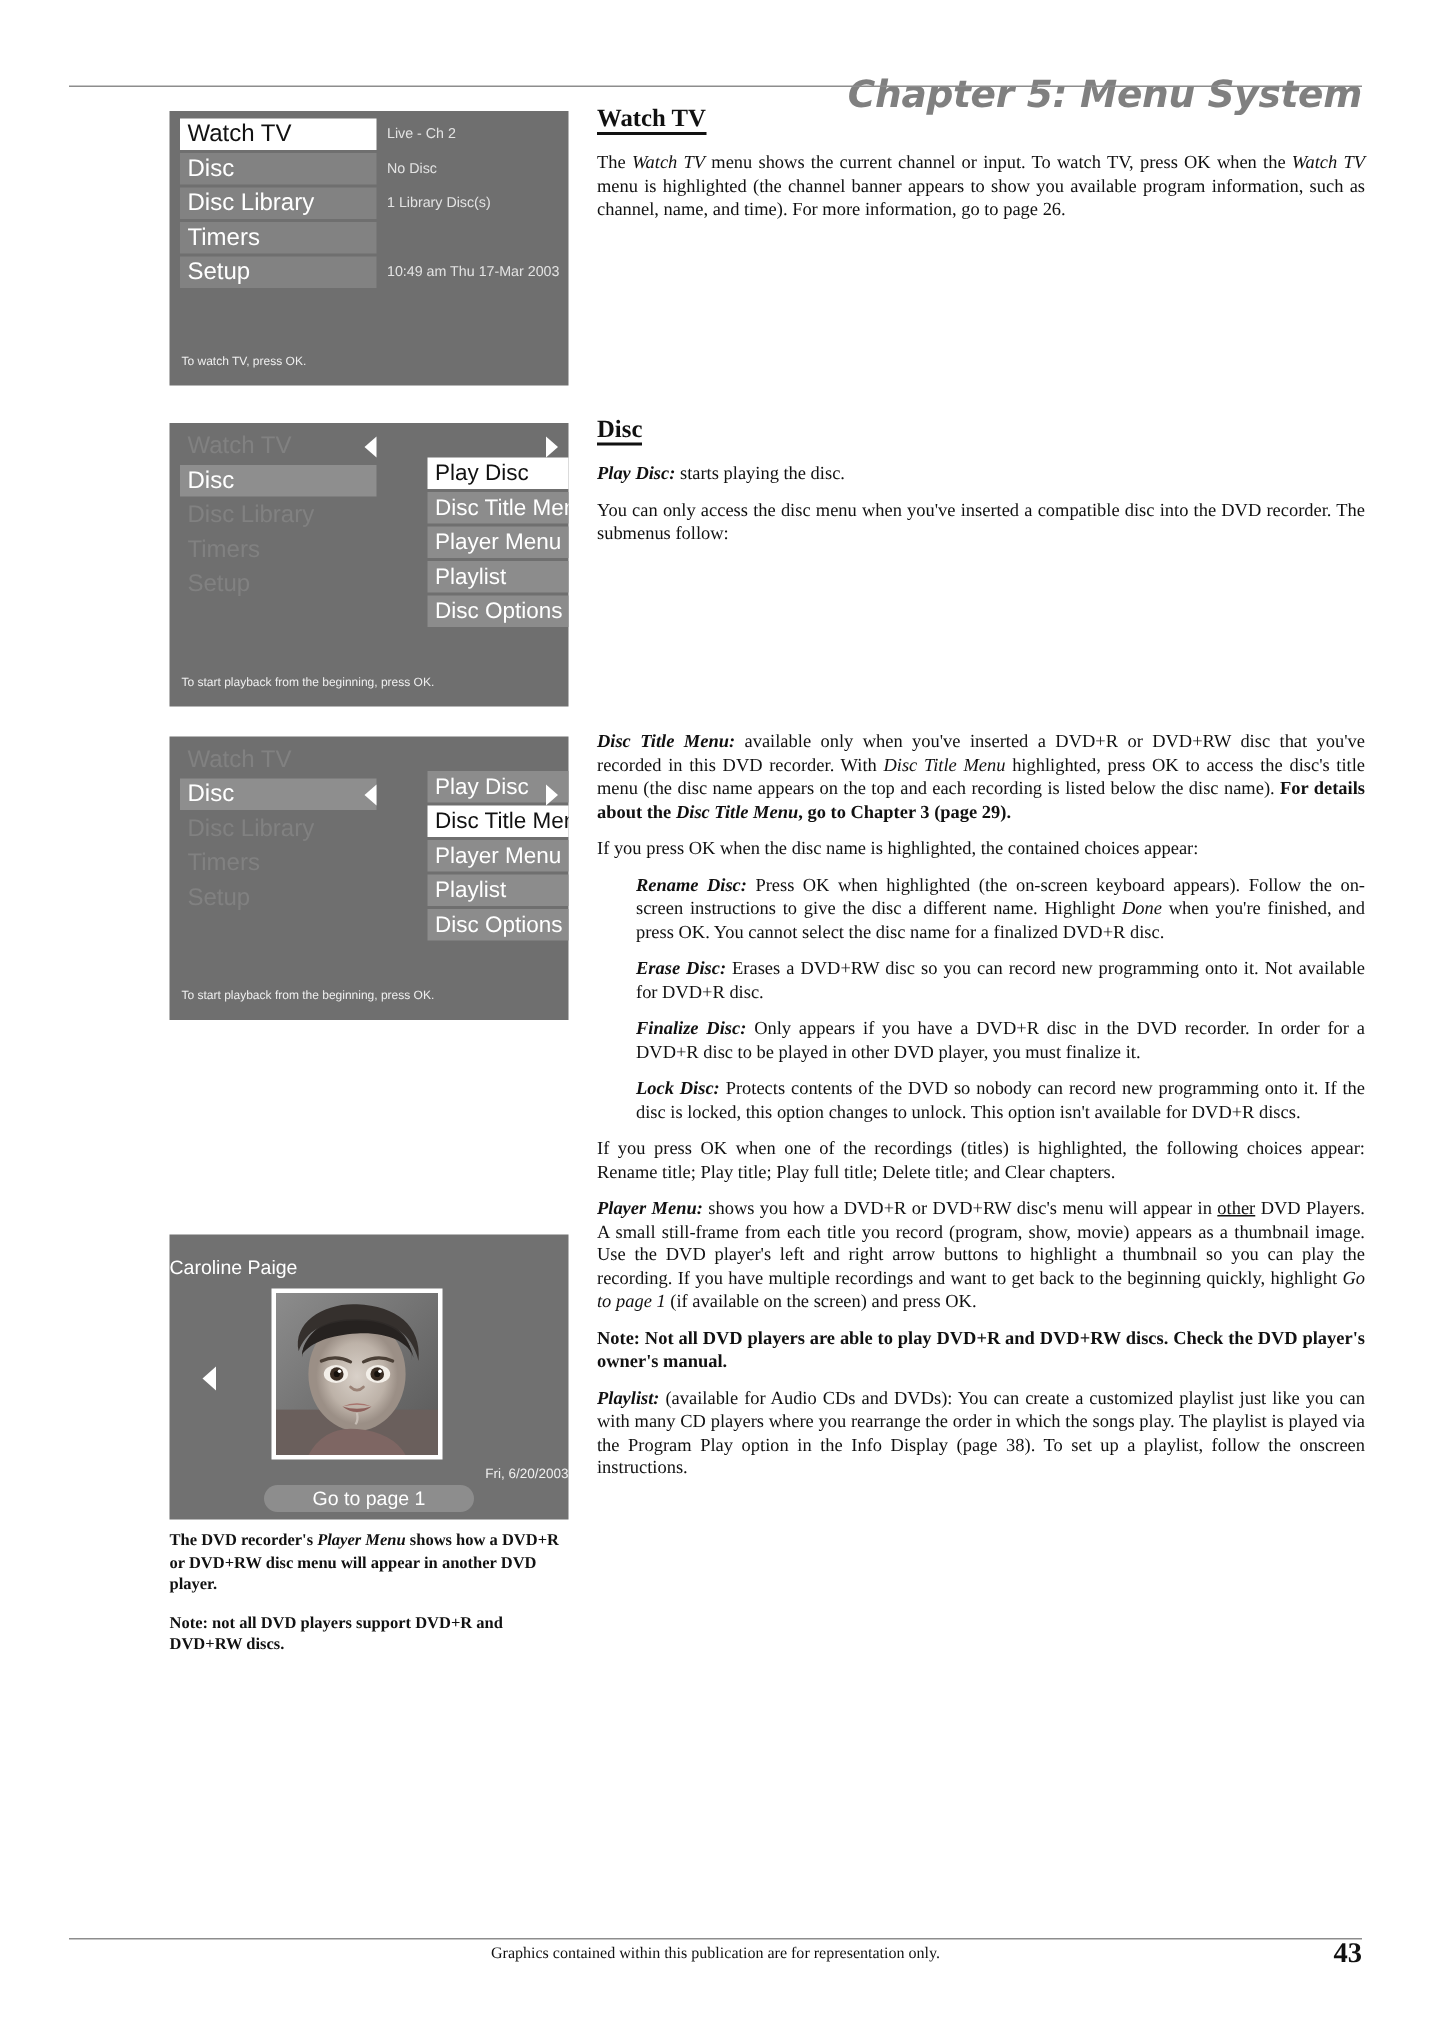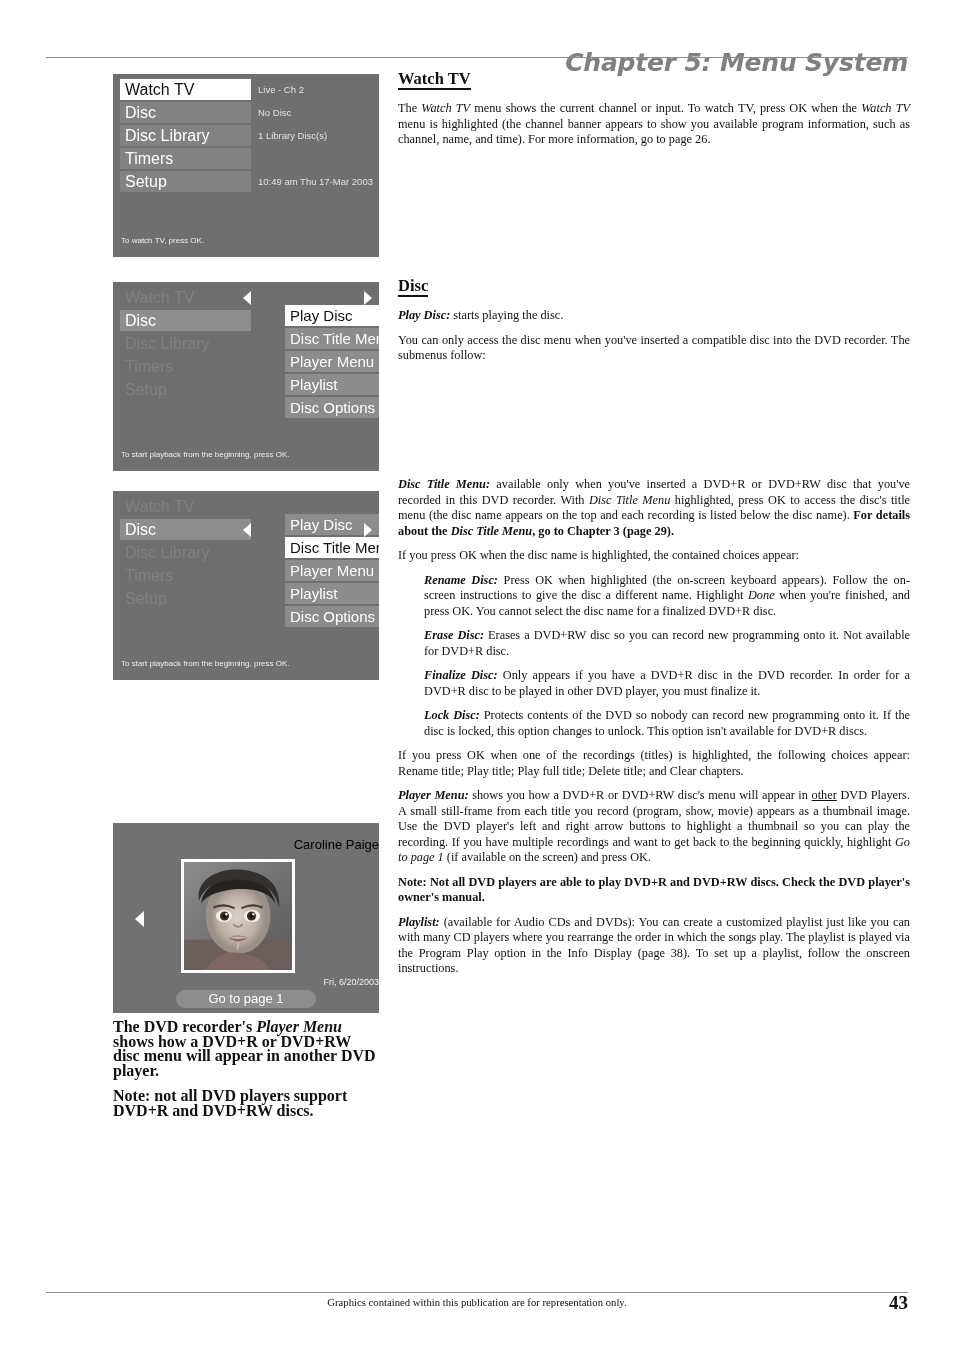--- a/index.html
+++ b/index.html
@@ -153,23 +153,23 @@
     background: #717171;
     font-family: "Liberation Sans", sans-serif;
     color: #ffffff;
     overflow: hidden;
   }
   .pm-title {
     position: absolute;
     top: 14px;
     left: 0;
     width: 100%;
-    text-align: right;
+    text-align: left;
     font-size: 13px;
-    color: #000000;
+    color: #ffffff;
   }
   .pm-thumb {
     position: absolute;
     left: 182px;
     top: 36px;
     margin-left: -114px;
     width: 114px;
     height: 114px;
     border: 3px solid #ffffff;
     background: #777;
@@ -210,21 +210,21 @@
   }
 
   
   .caption {
     position: absolute;
     left: 113px;
     top: 1020px;
     width: 268px;
     font-family: "Liberation Serif", serif;
     font-weight: bold;
-    font-size: 16px;
+    font-size: 11px;
     line-height: 14.6px;
     color: #111;
   }
   .caption p { margin: 0 0 11px 0; }
   .caption i { font-style: italic; }
 
   
   .rcol {
     position: absolute;
     left: 398px;
@@ -248,21 +248,21 @@
     color: #111;
     display: inline-block;
     border-bottom: 2.5px solid #111;
     padding-bottom: 1px;
     margin: 0 0 11px 0;
     line-height: 1.05;
   }
 
   .rcol-watchtv { top: 70px; }
   .rcol-disc    { top: 277px; }
-  .rcol-dtm     { top: 477px; }
+  .rcol-dtm     { top: 487px; }
 
   .indent { padding-left: 26px; }
 
   
   .footer-rule {
     position: absolute;
     left: 46px;
     top: 1292px;
     width: 862px;
     height: 1px;

